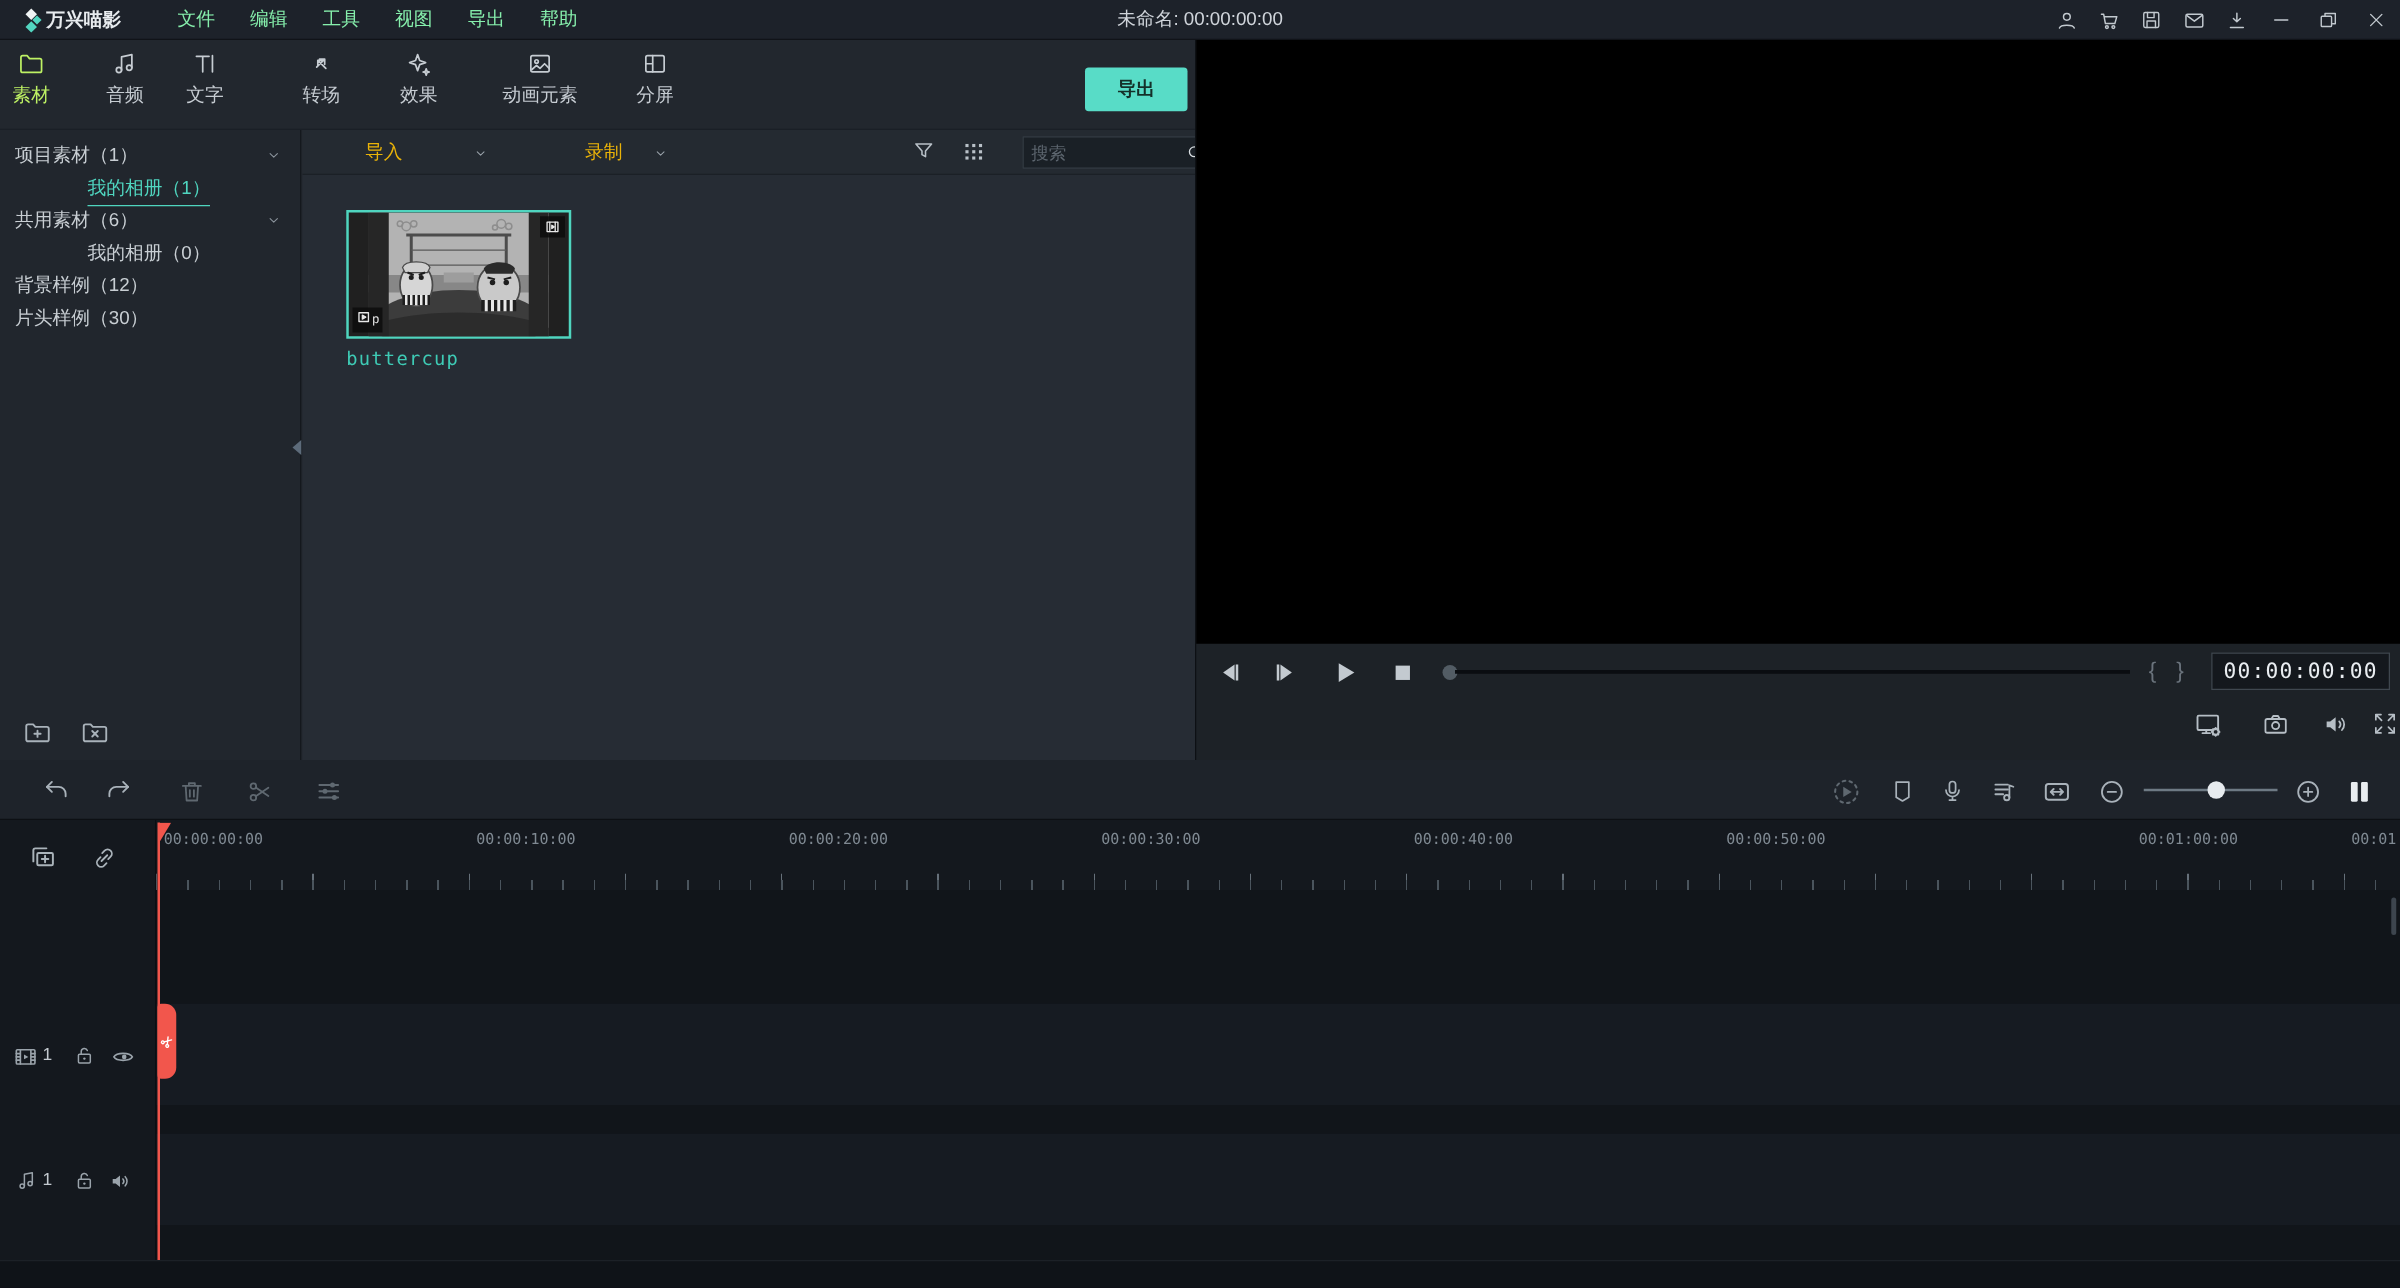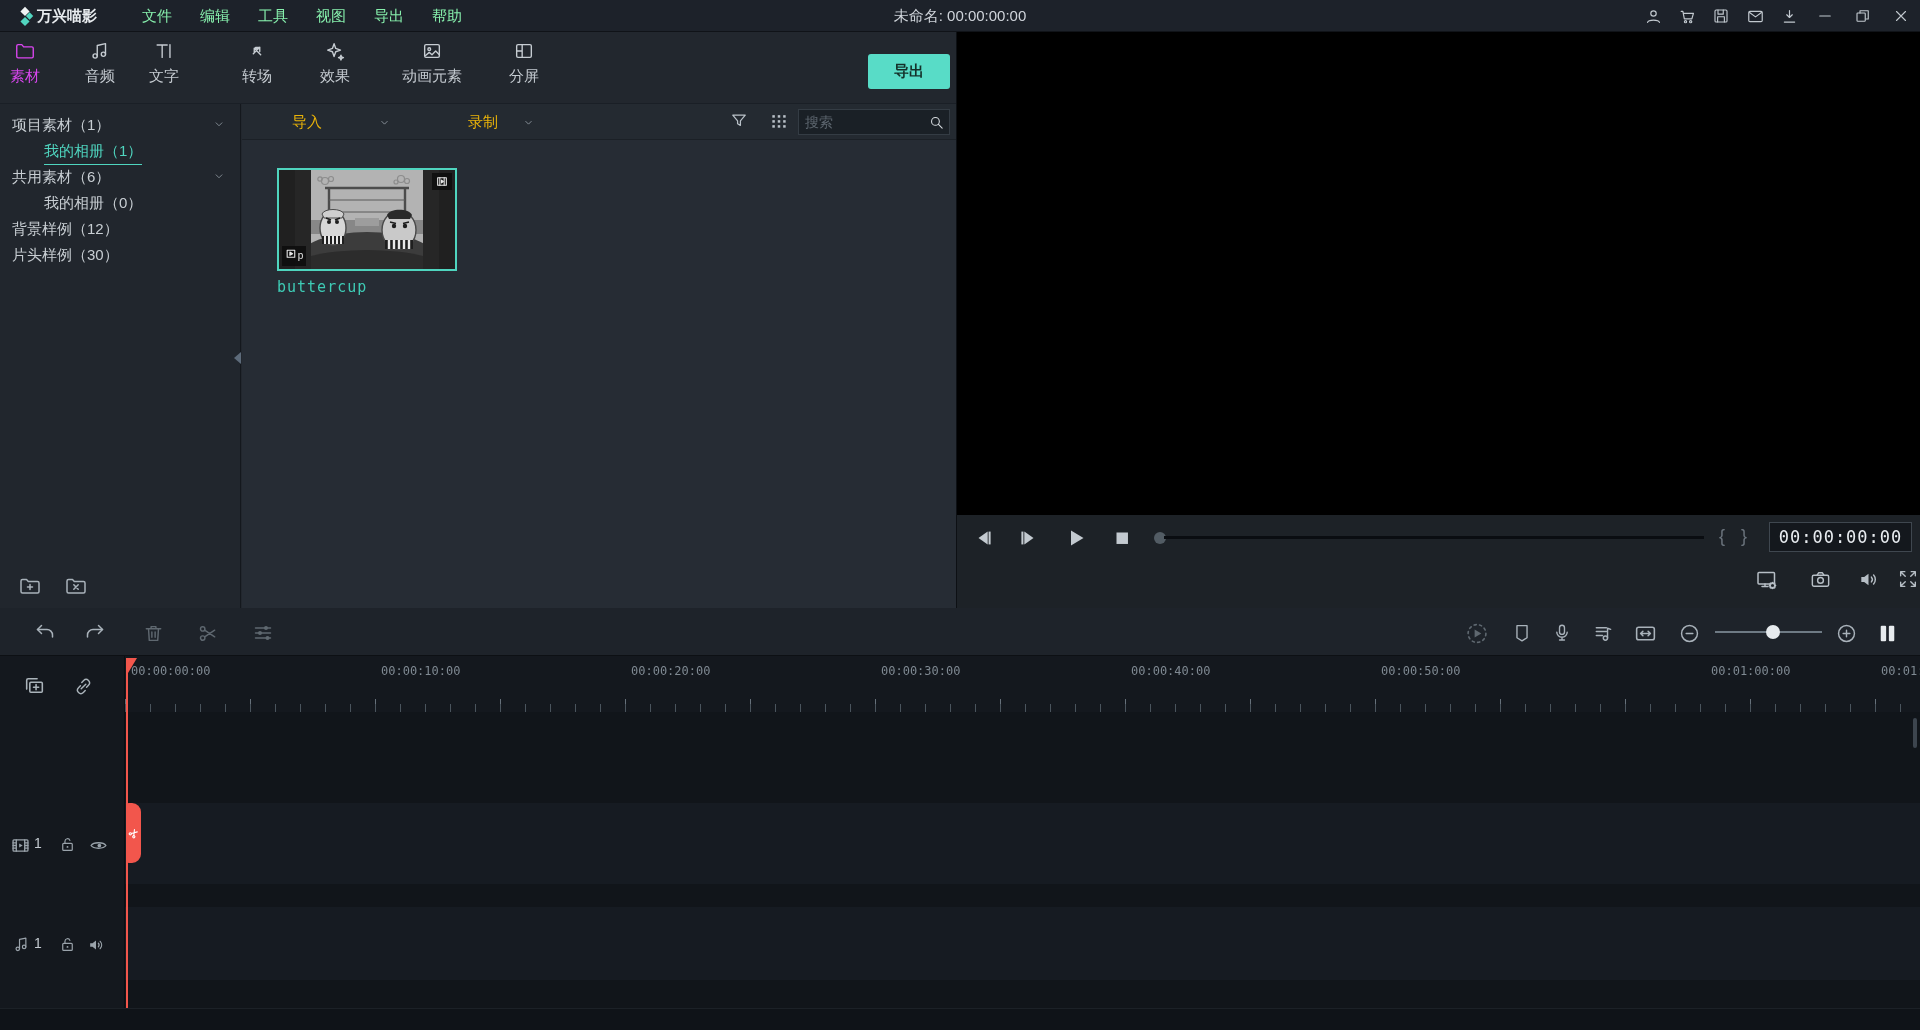--- a/index.html
+++ b/index.html
@@ -18,40 +18,40 @@
   .win-title { position:absolute; left:0; right:0; top:0; height:32px; text-align:center; line-height:32px; font-size:15px; color:#cfd4da; pointer-events:none; }
   .tb-icons { position:absolute; right:0; top:0; height:32px; display:flex; align-items:center; color:#c2c9cf; }
   .tb-icons .tbi { width:34px; height:32px; display:flex; align-items:center; justify-content:center; }
   .tb-icons .winctl { width:38px; }
 
   
   .library { position:absolute; left:0; top:32px; width:956px; height:576px; background:#22272e; }
   .tabbar { position:absolute; left:0; top:0; width:956px; height:72px; border-bottom:1px solid #1a1f26; }
   .tab { position:absolute; top:8px; transform:translateX(-50%); display:flex; flex-direction:column; align-items:center; gap:5px; color:#c6ccd2; cursor:pointer; }
   .tab .tab-label { font-size:15px; white-space:nowrap; }
-  .tab.active { color:#d946ef; }
+  .tab.active { color:#bef264; }
   .export-btn { position:absolute; left:868px; top:22px; width:82px; height:35px; background:#58dcc7; color:#143029; font-size:15px; font-weight:bold; border:none; border-radius:3px; cursor:pointer; }
 
   .tree { position:absolute; left:0; top:72px; width:241px; bottom:0; background:#21262d; border-right:1px solid #14181d; }
   .tree-item { position:relative; height:26px; line-height:26px; font-size:15px; color:#c8ced3; cursor:pointer; white-space:nowrap; }
   .tree-item .lbl { display:inline-block; }
   .tree-item.lv0 { padding-left:12px; }
-  .tree-item.lv1 { padding-left:44px; }
+  .tree-item.lv1 { padding-left:56px;margin-left:14px; }
   .tree-item.selected { color:#4fd5bf; }
   .tree-item.selected .lbl { border-bottom:1px solid #4fd5bf; }
   .tree-chevron { position:absolute; right:14px; top:5px; color:#8a939b; }
   .tree-actions { position:absolute; left:18px; bottom:10px; display:flex; gap:22px; color:#a9b2ba; }
   .collapse-arrow { position:absolute; left:-8px; top:248px; width:0; height:0; border-top:6px solid transparent; border-bottom:6px solid transparent; border-right:7px solid #5d6b7a; }
 
   .media { position:absolute; left:242px; top:72px; right:0; bottom:0; background:#262c34; }
   .media-toolbar { position:absolute; left:0; top:0; right:0; height:36px; background:#242a31; border-bottom:1px solid #1b2026; }
   .dd-label { position:absolute; top:0; height:36px; line-height:36px; font-size:15px; color:#eab308; cursor:pointer; }
   .dd-chevron { position:absolute; top:12px; color:#9aa3ab; cursor:pointer; }
   .mt-icon { position:absolute; top:7px; color:#b9c1c8; cursor:pointer; }
-  .search-box { position:absolute; left:556px; top:5px; width:152px; height:26px; background:#1a2026; border:1px solid #343c44; display:flex; align-items:center; }
+  .search-box { position:absolute; left:576px; top:5px; width:152px; height:26px; background:#1a2026; border:1px solid #343c44; display:flex; align-items:center; }
   .search-box input { flex:1; min-width:0; background:transparent; border:none; outline:none; color:#cfd5da; font-size:14px; padding:0 6px; font-family:"Liberation Sans",sans-serif; }
   .search-box input::placeholder { color:#5c656e; }
   .search-box .sicon { color:#d7dce0; margin-right:4px; }
 
   .media-card { position:absolute; left:35px; top:64px; width:180px; height:103px; background:#202020; border:2px solid #4fd5bf; cursor:pointer; }
   .media-card svg.scene { position:absolute; left:16px; top:0; width:144px; height:99px; }
   .badge-film { position:absolute; right:3px; top:3px; width:20px; height:17px; background:rgba(10,10,10,.78); color:#e8e8e8; display:flex; align-items:center; justify-content:center; }
   .badge-play { position:absolute; left:3px; bottom:3px; width:24px; height:20px; background:rgba(10,10,10,.78); color:#e8e8e8; display:flex; align-items:flex-start; justify-content:center; font-size:10px; }
   .media-name { position:absolute; left:35px; top:174px; font-family:"DejaVu Sans Mono", monospace; font-size:15px; color:#3ecbb5; letter-spacing:1px; }
 

